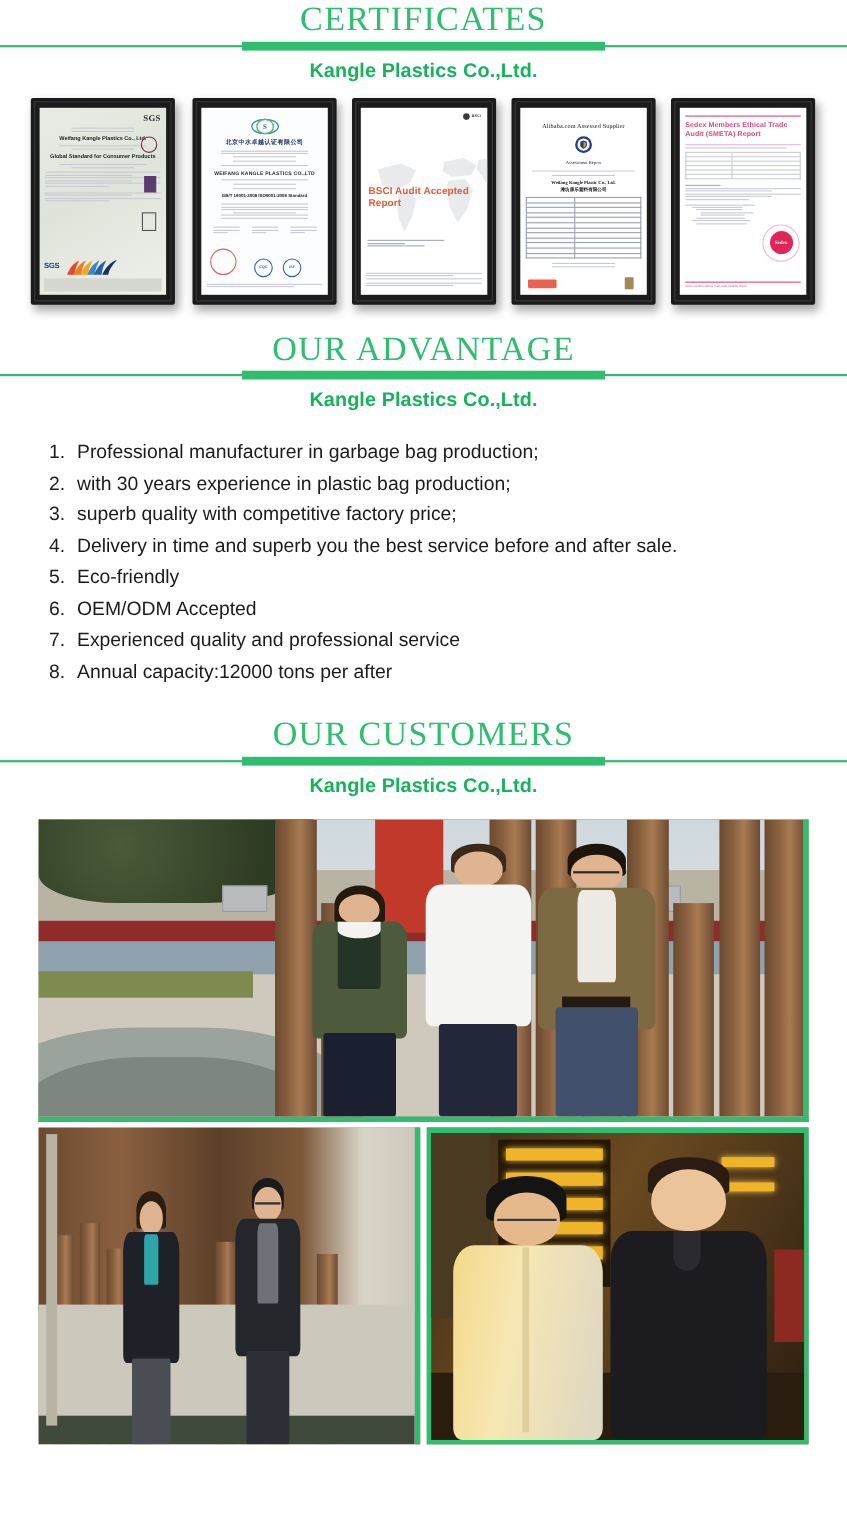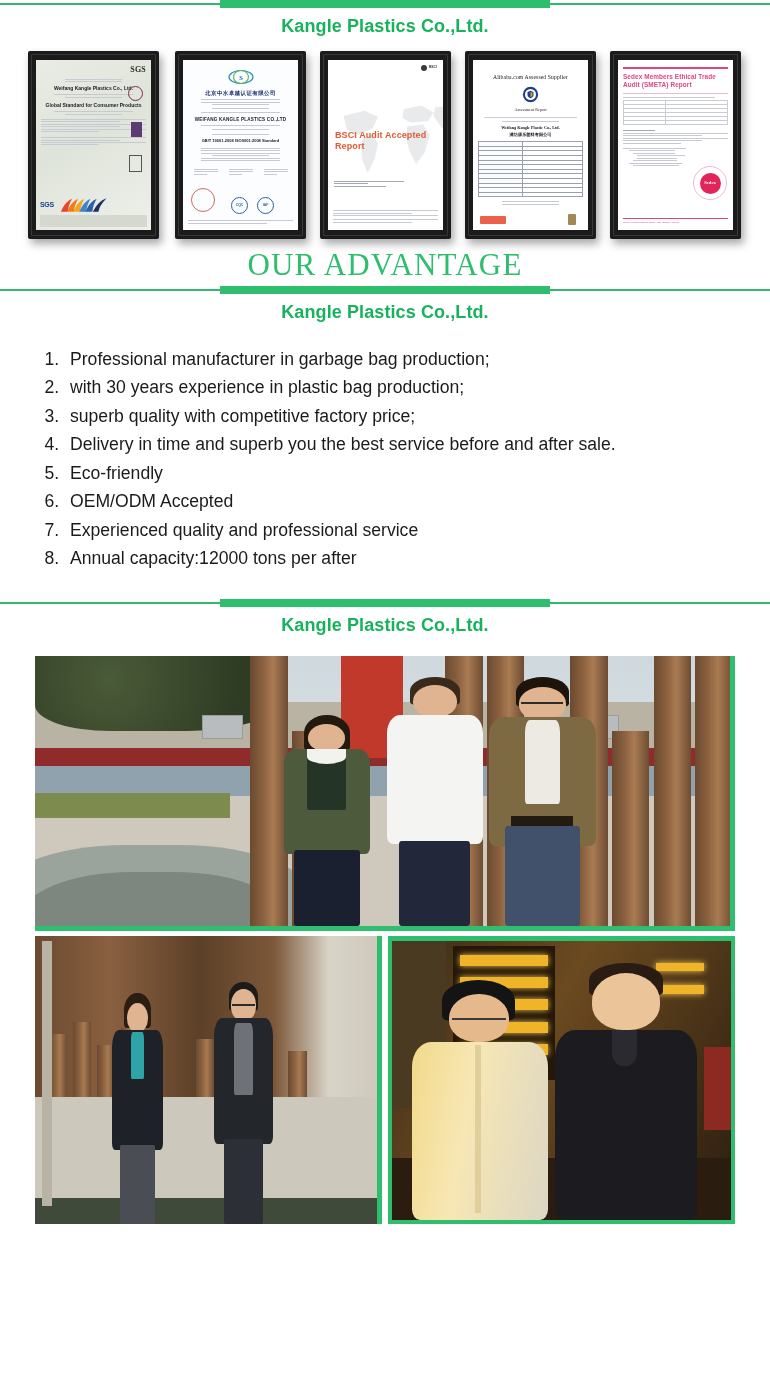--- a/index.html
+++ b/index.html
@@ -248,20 +248,21 @@
   .legs { position:absolute; border-radius:4%; }
   .glasses { position:absolute; height:2px; background:#2b2b2b; }
 
   .indoor-bg { position:absolute; inset:0; background:linear-gradient(120deg,#3a2a17 0%,#6b4a20 40%,#2a1d10 100%); }
   .shelf-glow { position:absolute; background:#f0b429; box-shadow:0 0 6px #f8c954; }
 </style>
 </head>
 <body>
 
 <div class="section-header">
+  <div class="section-title">CERTIFICATES</div>
   <div class="rule-wrap">
     <div class="rule-thin"></div>
     <div class="rule-thick"></div>
   </div>
   <div class="section-sub">Kangle Plastics Co.,Ltd.</div>
 </div>
 
 <div class="cert-row">
 
   <div class="cert" style="left:28px;">
@@ -526,21 +527,21 @@
         <div class="seal-in">Sedex</div>
       </div>
       <div class="sx-foot">
         <div style="height:0.8px;background:#e0457f;margin-bottom:2px;"></div>
         <div style="font-size:2.4px;color:#e0457f;">Sedex Members Ethical Trade Audit (SMETA) Report</div>
       </div>
     </div>
   </div>
 </div>
 
-<div class="section-header" style="margin-top:0;">
+<div class="section-header" style="margin-top:14px;">
   <div class="section-title">OUR ADVANTAGE</div>
   <div class="rule-wrap">
     <div class="rule-thin"></div>
     <div class="rule-thick"></div>
   </div>
   <div class="section-sub">Kangle Plastics Co.,Ltd.</div>
 </div>
 
 <div class="advantage-block">
   <ol class="adv-list">
@@ -549,20 +550,21 @@
     <li>superb quality with competitive factory price;</li>
     <li>Delivery in time and superb you the best service before and after sale.</li>
     <li>Eco-friendly</li>
     <li>OEM/ODM Accepted</li>
     <li>Experienced quality and professional service</li>
     <li>Annual capacity:12000 tons per after</li>
   </ol>
 </div>
 
 <div class="section-header" style="margin-top:26px;">
+  <div class="section-title">OUR CUSTOMERS</div>
   <div class="rule-wrap">
     <div class="rule-thin"></div>
     <div class="rule-thick"></div>
   </div>
   <div class="section-sub">Kangle Plastics Co.,Ltd.</div>
 </div>
 
 <div class="customers-block">
 
   <div class="photo photo-top">

